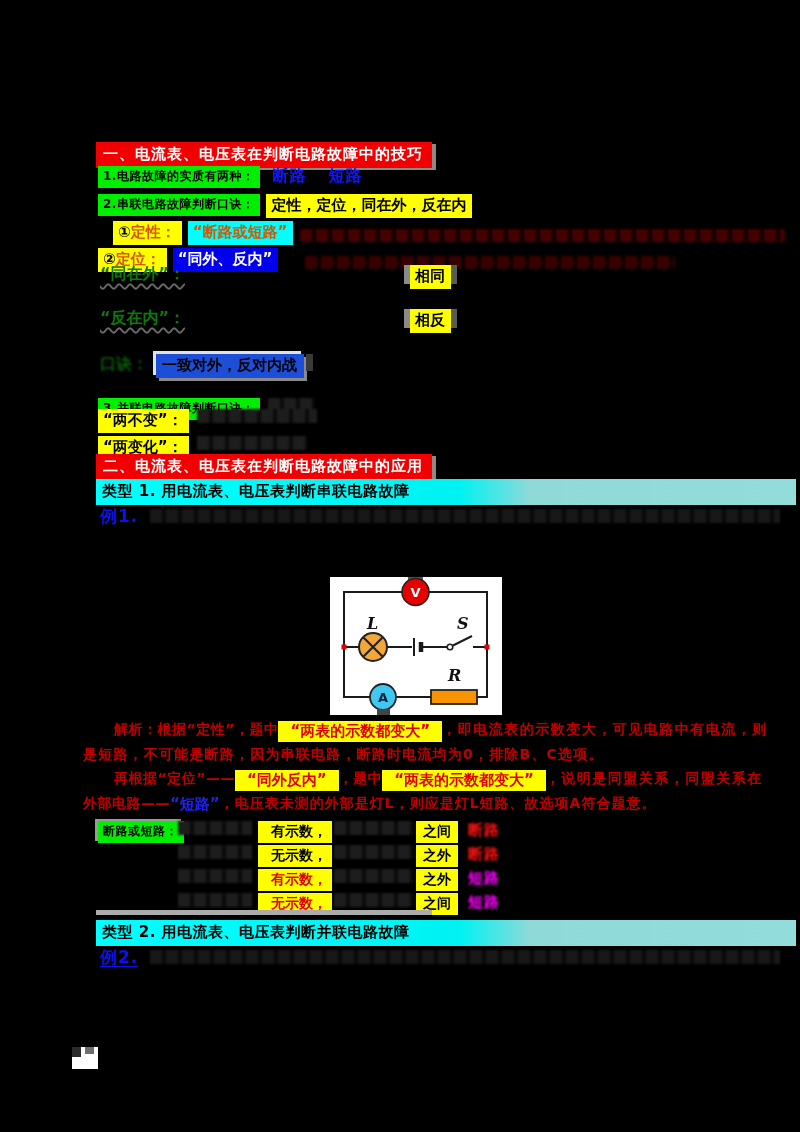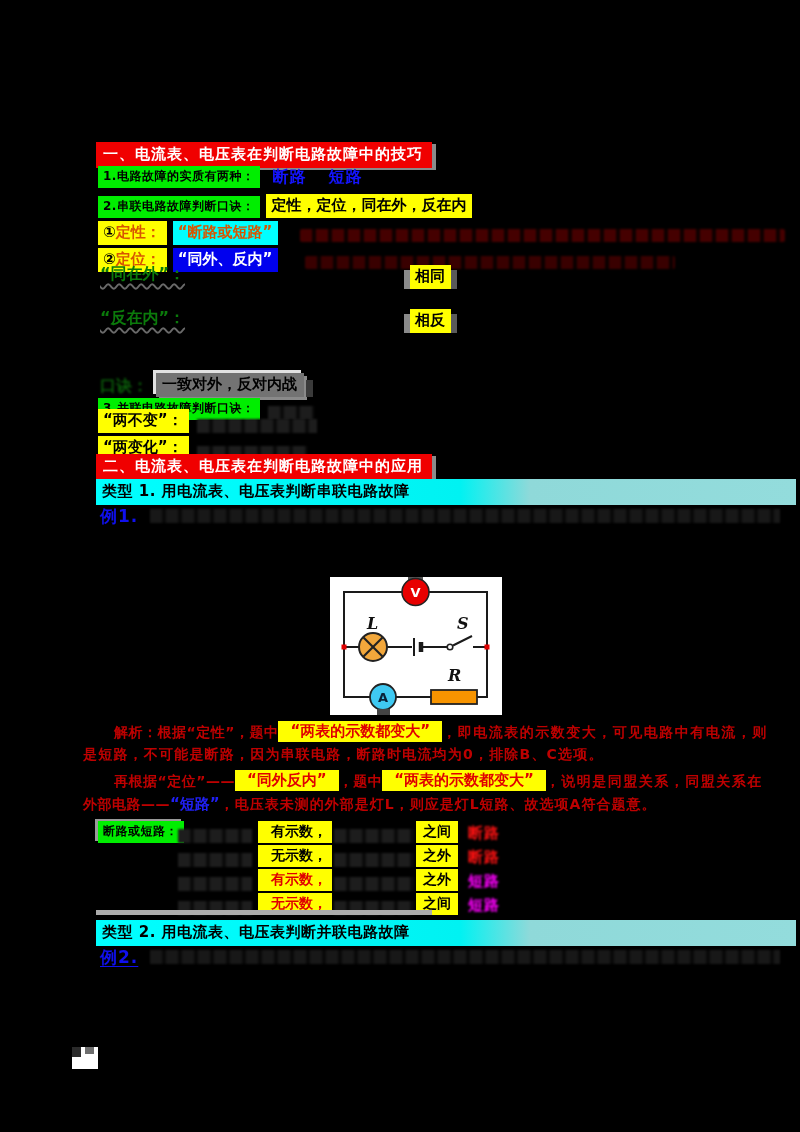--- a/index.html
+++ b/index.html
@@ -1,18 +1,18 @@
 <!DOCTYPE html>
 <html><head>
 <meta charset="utf-8">
 <style>
   html,body{margin:0;padding:0;background:#000;}
   #canvas{position:relative;width:800px;height:1132px;background:#000;overflow:hidden;
           font-family:"DejaVu Sans","Liberation Sans",sans-serif;font-weight:bold;}
-  .abs{position:absolute;white-space:nowrap;display:flex;align-items:flex-end;}.t15{font-size:15px}
+  .abs{position:absolute;white-space:nowrap;display:flex;align-items:flex-start;}.t15{font-size:15px}
   .bar-red{background:#F00000;color:#FFFFFF;font-size:15px;padding:3px 9px 4px 7px;
            box-shadow:4px 2px 0 #8A8A8A;letter-spacing:1px;}
   .hl-green{background:#00EE00;color:#000;padding:2px 6px 3px 5px;font-size:12px;letter-spacing:.5px;}
   .hl-yellow{background:#FFFF00;color:#000;padding:2px 6px 3px 5px;font-size:15px;}
   .hl-cyan{background:#00FFFF;color:#D85500;padding:2px 6px 3px 5px;font-size:15px;}
   .hl-blue{background:#0000EE;color:#FFFFFF;padding:2px 6px 3px 5px;font-size:15px;}
   .orange-txt{color:#D85500;}
   .blue-ans{color:#1414FF;font-size:16px;filter:blur(.6px);letter-spacing:1px;}
   .green-q{color:#0B7A0B;font-size:16px;text-decoration:underline wavy #6A6A6A 1.5px;text-underline-offset:4px;}
   .green-hidden{color:#0A5E0A;font-size:16px;filter:blur(1px);}
@@ -27,22 +27,22 @@
   .smudge-dark{background:repeating-linear-gradient(90deg,#1D1D1D 0 12px,#0B0B0B 12px 16px);
                filter:blur(1px);height:14px;}
   .stub{display:inline-block;width:6px;height:19px;background:#8A8A8A;}
   .stub-d{display:inline-block;width:7px;height:17px;background:#3A3A3A;}
   .tip-y1{background:#FFFF00;color:#000;padding:2px 5px 2px 13px;font-size:14px;}
   .tip-y2{background:#FFFF00;color:#000;padding:2px 7px;font-size:14px;}
   .red-read{color:#E00000;}
   .ans-word{font-size:15px;filter:blur(.8px);letter-spacing:1px;}
   .ans-red{color:#FF1212;}
   .ans-mag{color:#FF00FF;}
-  .mn-yellow{background:#737373;color:#000;padding:2px 7px 3px 6px;font-size:15px;
-             box-shadow:-3px -3px 0 #E2E2E2,3px 3px 0 #8A8A8A;margin-top:19px;}
+  .mn-yellow{background:#1d4ed8;color:#000;padding:2px 7px 3px 6px;font-size:15px;
+             box-shadow:-3px -3px 0 #E2E2E2,3px 3px 0 #8A8A8A;}
   .gray-strip{position:absolute;background:#ACACAC;}
   .artifact{position:absolute;left:72px;top:1047px;width:26px;height:22px;background:#FFFFFF;}
   .artifact .d1{position:absolute;left:0;top:0;width:9px;height:10px;background:#2B2B2B;}
   .artifact .d2{position:absolute;left:13px;top:0;width:9px;height:7px;background:#6E6E6E;}
 </style>
 </head>
 <body>
 
 <div id="canvas">
 
@@ -54,21 +54,21 @@
     <span class="hl-green">1.电路故障的实质有两种：</span>
     <span class="blue-ans" style="margin-left:12px">断路</span>
     <span class="blue-ans" style="margin-left:22px">短路</span>
   </div>
 
   <div class="abs" style="left:98px;top:194px">
     <span class="hl-green">2.串联电路故障判断口诀：</span>
     <span class="hl-yellow" style="margin-left:6px">定性，定位，同在外，反在内</span>
   </div>
 
-  <div class="abs" style="left:98px;top:221px">
+  <div class="abs" style="left:113px;top:221px">
     <span class="hl-yellow"><span>①</span><span class="orange-txt">定性：</span></span>
     <span class="hl-cyan" style="margin-left:6px">“断路或短路”</span>
   </div>
   <div class="abs smudge-red" style="left:300px;top:229px;width:485px;opacity:.55"></div>
 
   <div class="abs" style="left:98px;top:248px">
     <span class="hl-yellow"><span>②</span><span class="orange-txt">定位：</span></span>
     <span class="hl-blue" style="margin-left:6px">“同外、反内”</span>
   </div>
   <div class="abs smudge-red" style="left:305px;top:256px;width:370px;opacity:.45"></div>

